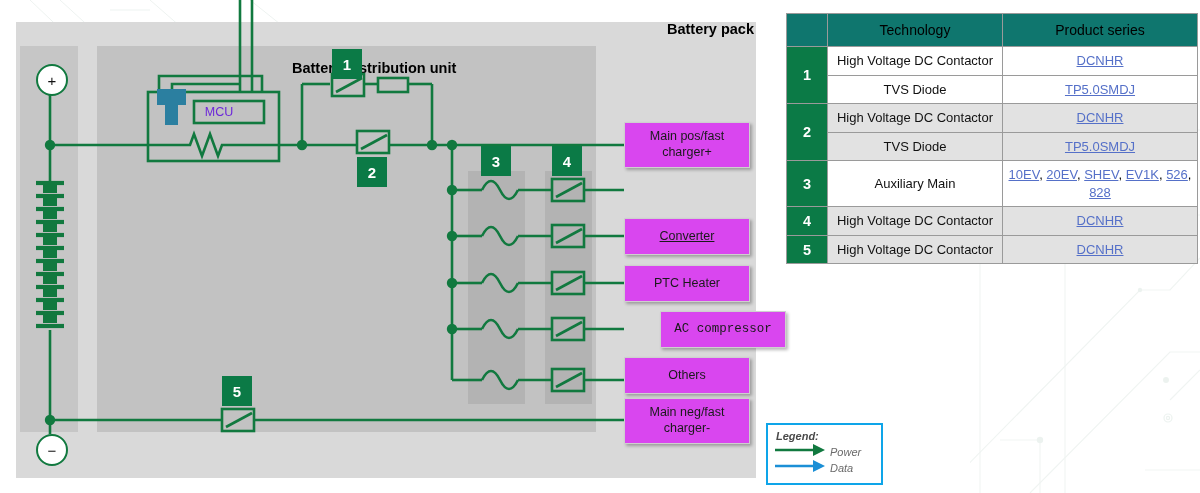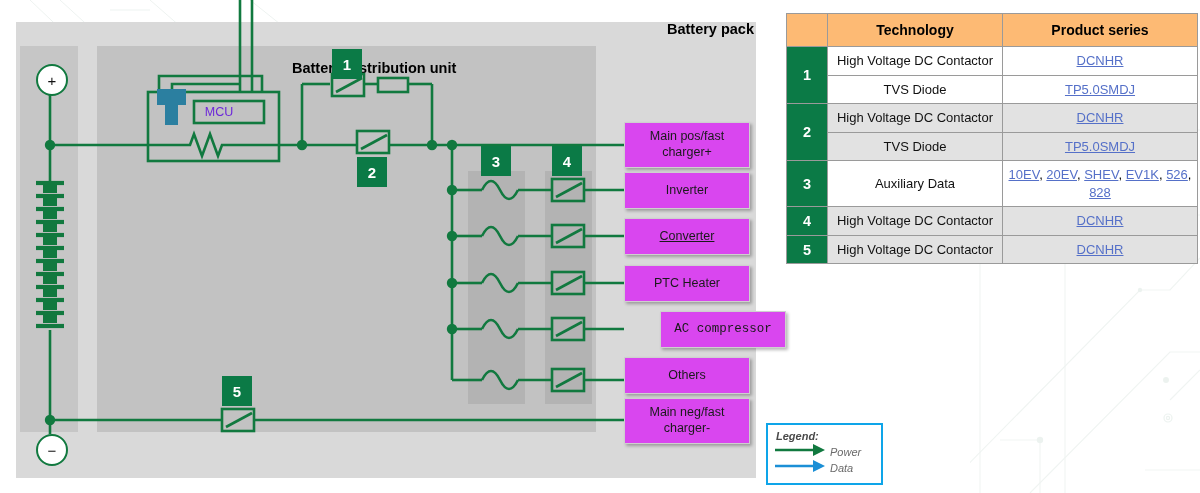--- a/index.html
+++ b/index.html
@@ -39,21 +39,21 @@
           background:#fff;border:2px solid #0ea5e9;}
   #legend .ltitle{position:absolute;left:8px;top:5px;font-size:11px;font-style:italic;
                   font-weight:bold;color:#4a4a4a;}
   #legend .lpower{position:absolute;left:62px;top:21px;font-size:11px;font-style:italic;color:#6a6a6a;}
   #legend .ldata{position:absolute;left:62px;top:37px;font-size:11px;font-style:italic;color:#6a6a6a;}
 
   
   #tablewrap{position:absolute;left:786px;top:13px;width:402px;height:328px;}
   table{border-collapse:collapse;width:402px;table-layout:fixed;}
   th,td{border:1px solid #9a9a9a;}
-  th{background:#fdba74;font-size:14px;font-weight:bold;color:#000;height:30px;}
+  th{background:#0f766e;font-size:14px;font-weight:normal;color:#000;height:30px;}
   th.blank{width:38px;}
   th.tech{width:172px;}
   th.prod{width:192px;}
   td.num{background:#0b7a46;color:#fff;font-size:14.5px;font-weight:bold;text-align:center;width:38px;}
   td.tech{text-align:center;font-size:13px;color:#111;padding:5px 4px;line-height:1.2;}
   td.prod{text-align:center;font-size:13px;padding:5px 4px;line-height:1.35;}
   tr.white td.tech,tr.white td.prod{background:#ffffff;}
   tr.gray  td.tech,tr.gray  td.prod{background:#e2e2e2;}
   a.link{color:#5570c8;text-decoration:underline;text-align:center;}
 </style>
@@ -277,23 +277,20 @@
     </div>
   <div class="marker" style="left:222px;top:376px;width:30px;height:30px;">
     <span>5</span>
     </div>
 
   <div class="outbox" style="left:624px;top:122px;width:124px;height:44px;">
     <div><span>Main pos/fast</span><br>
          <span>charger+</span></div>
     </div>
 
-  <div class="outbox" style="left:624px;top:172px;width:124px;height:35px;">
-    <span>Inverter</span>
-    </div>
 
   <div class="outbox" style="left:624px;top:218px;width:124px;height:35px;text-decoration:underline;">
     <span>Converter</span>
     </div>
 
   <div class="outbox" style="left:624px;top:265px;width:124px;height:35px;">
     <span>PTC Heater</span>
     </div>
 
   <div class="outbox" style="left:660px;top:311px;width:124px;height:35px;font-family:Liberation Mono, monospace;">
@@ -349,21 +346,21 @@
           <td class="num" rowspan="2">2</td>
           <td class="tech">High Voltage DC Contactor</td>
           <td class="prod"><a class="link" href="#">DCNHR</a></td>
         </tr>
         <tr class="gray">
           <td class="tech">TVS Diode</td>
           <td class="prod"><a class="link" href="#">TP5.0SMDJ</a></td>
         </tr>
         <tr class="white">
           <td class="num" rowspan="1">3</td>
-          <td class="tech">Auxiliary Data</td>
+          <td class="tech">Auxiliary Main</td>
           <td class="prod"><a class="link" href="#">10EV</a>, <a class="link" href="#">20EV</a>, <a class="link" href="#">SHEV</a>, <a class="link" href="#">EV1K</a>, <a class="link" href="#">526</a>, <a class="link" href="#">828</a></td>
         </tr>
         <tr class="gray">
           <td class="num" rowspan="1">4</td>
           <td class="tech">High Voltage DC Contactor</td>
           <td class="prod"><a class="link" href="#">DCNHR</a></td>
         </tr>
         <tr class="gray">
           <td class="num" rowspan="1">5</td>
           <td class="tech">High Voltage DC Contactor</td>

